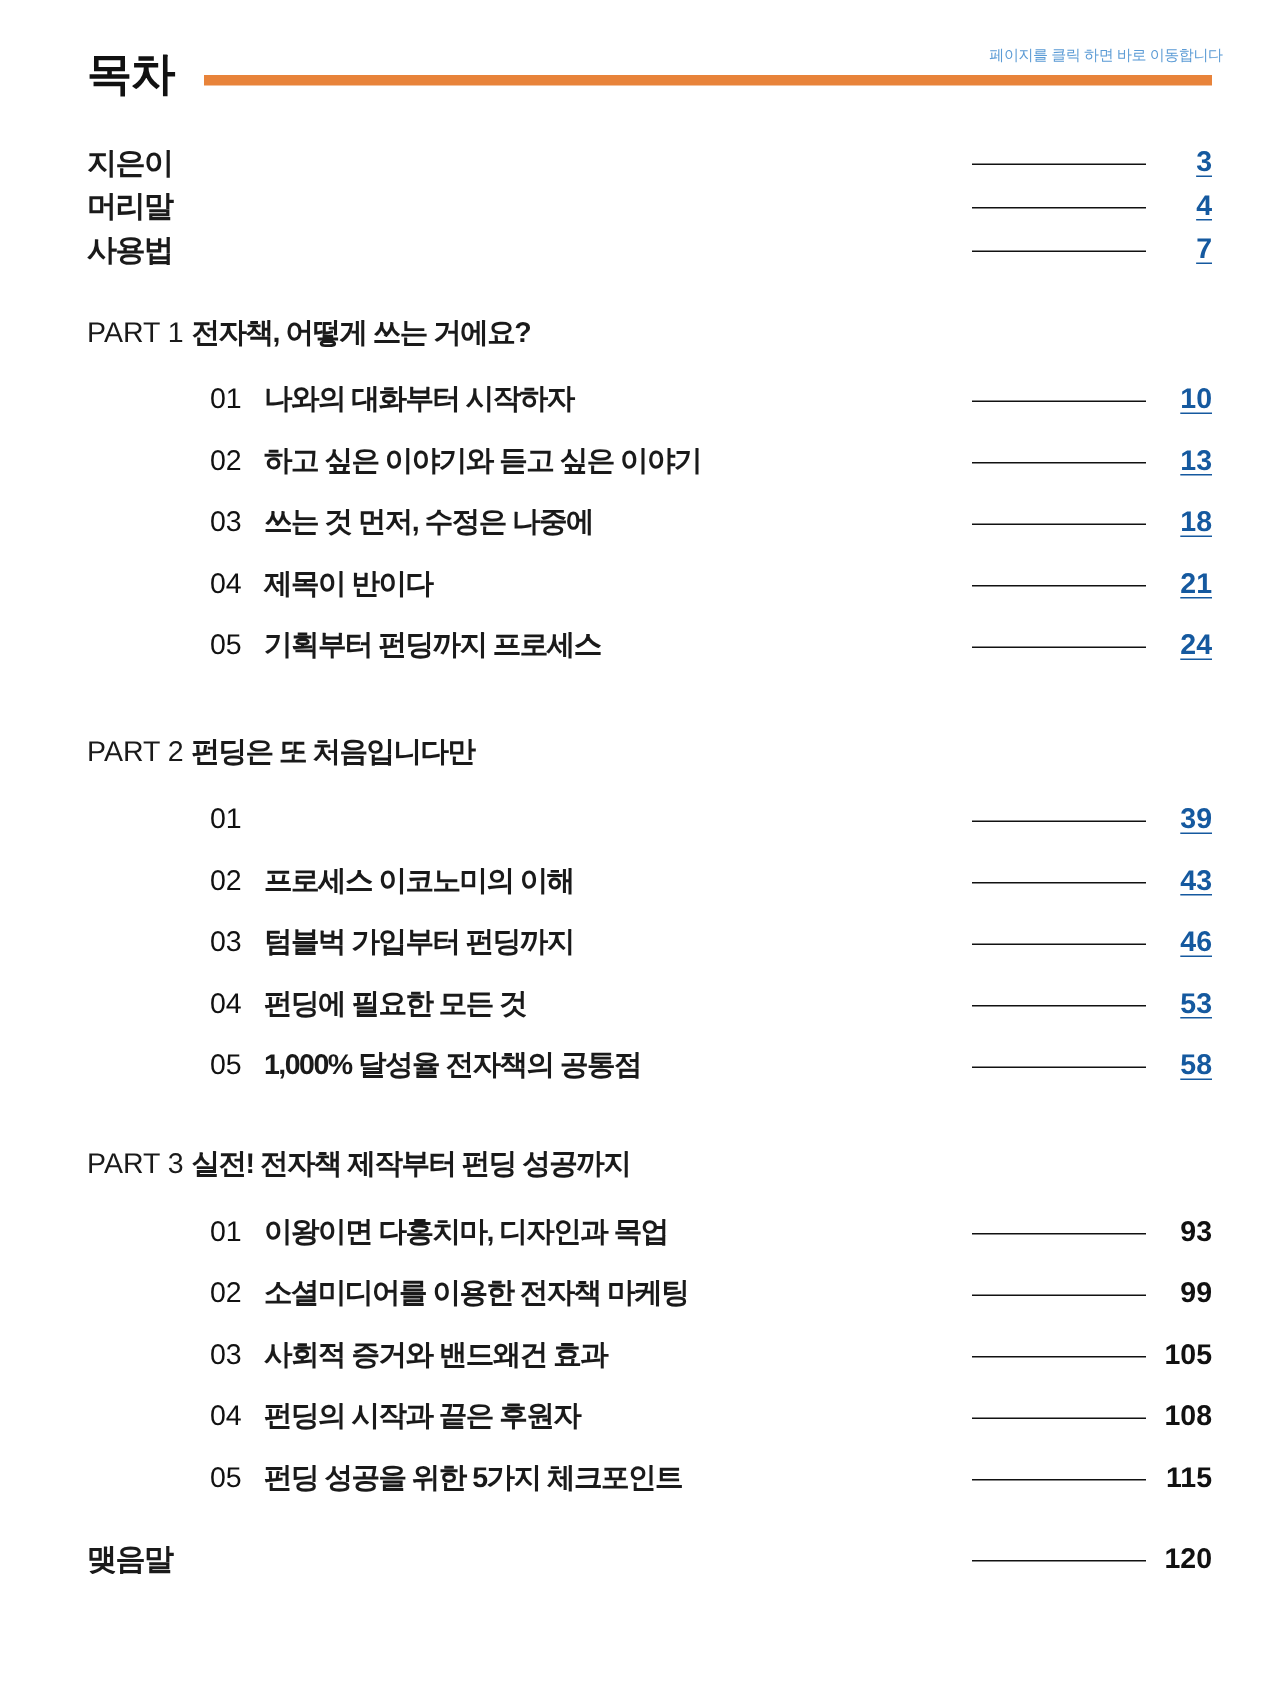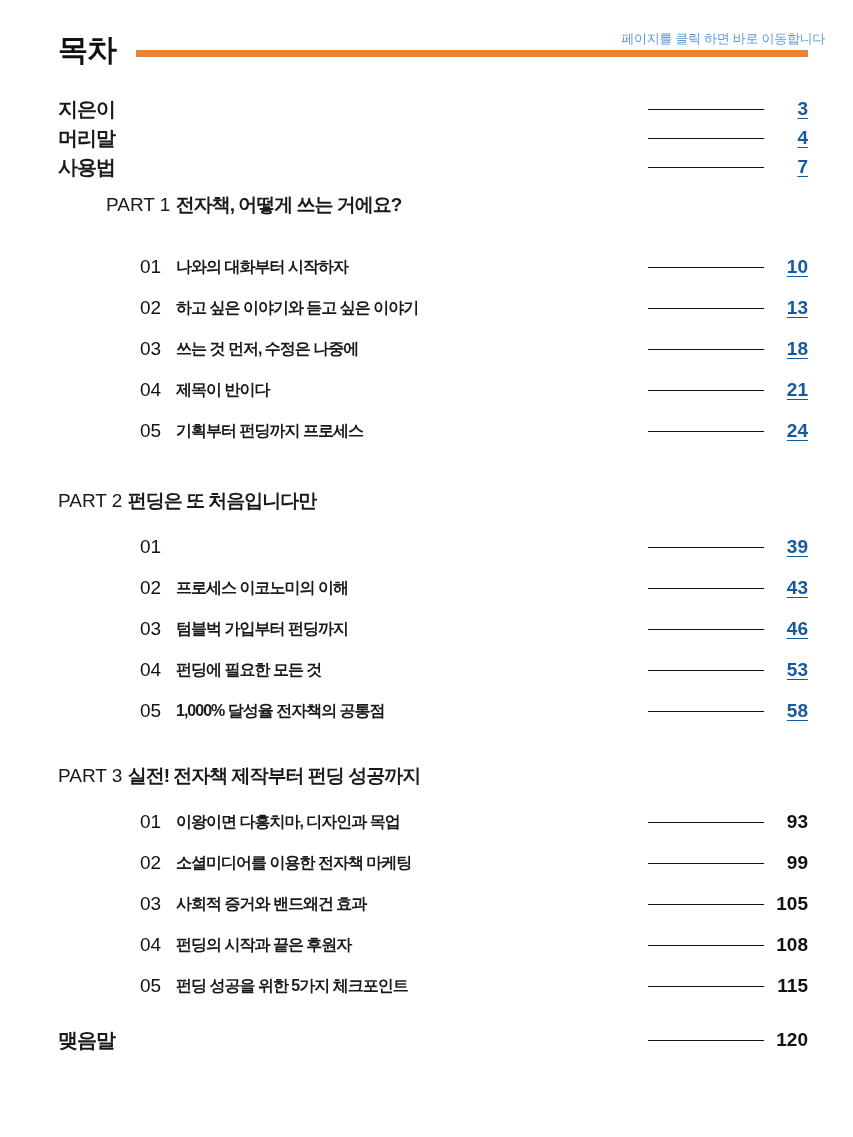--- a/index.html
+++ b/index.html
@@ -8,22 +8,22 @@
     background:#ffffff;
     font-family:"Liberation Sans","DejaVu Sans",sans-serif;
     color:#1a1a1a;
     position:relative;
     overflow:hidden;
   }
   .page{position:relative;width:853px;height:1137px;}
 
   
   .hint{
-    position:absolute;top:30px;right:28px;
-    font-size:13px;color:#5b9bd5;letter-spacing:-0.3px;white-space:nowrap;
+    position:absolute;top:30px;right:38px;
+    font-size:10px;color:#5b9bd5;letter-spacing:-0.3px;white-space:nowrap;
   }
   .title-row{position:absolute;top:28px;left:58px;right:45px;height:46px;}
   .toc-title{
     position:absolute;left:0;top:0;
     font-size:30px;font-weight:bold;letter-spacing:-1px;line-height:44px;color:#111;
   }
   .orange-bar{
     position:absolute;left:78px;right:0;top:22px;height:7px;background:#e8833a;
   }
 
@@ -50,21 +50,21 @@
   .part{position:absolute;left:58px;height:30px;}
   .part .ph-num{font-size:19px;font-weight:normal;letter-spacing:0px;}
   .part .ph-txt{font-size:19px;font-weight:bold;letter-spacing:-1px;}
 
   
   .sub{left:140px;}
   .sub .num{
     position:absolute;left:0;top:0;line-height:28px;
     font-size:19px;font-weight:normal;color:#111;letter-spacing:0px;
   }
-  .sub .lbl{left:36px;font-size:16px;font-weight:bold;letter-spacing:-1px;}
+  .sub .lbl{left:36px;font-size:19px;font-weight:bold;letter-spacing:-1px;}
   .sub .lead{left:508px;right:44px;}
 
   
   .closing .lbl{font-size:20px;font-weight:bold;letter-spacing:-1px;}
   .closing .lead{left:590px;right:44px;}
 
   
   .footer{position:absolute;left:0;right:0;bottom:30px;height:40px;}
   .logo{
     position:absolute;left:666px;top:8px;
@@ -101,21 +101,21 @@
       <div class="row top" style="top: 124px;">
         <span class="lbl">머리말</span>
         <span class="lead"></span>
         <span class="pg link">4</span>
       </div>
       <div class="row top" style="top: 153px;">
         <span class="lbl">사용법</span>
         <span class="lead"></span>
         <span class="pg link">7</span>
       </div>
-      <div class="part" style="top: 192px; margin-left: 48px;"><span class="ph-num">PART 1 </span><span class="ph-txt">전자책, 어떻게 쓰는 거에요?</span></div>
+      <div class="part" style="top: 209px;"><span class="ph-num">PART 1 </span><span class="ph-txt">전자책, 어떻게 쓰는 거에요?</span></div>
       <div class="row sub" style="top: 253px; left: 140px;">
         <span class="num">01</span>
         <span class="lbl">나와의 대화부터 시작하자</span>
         <span class="lead"></span>
         <span class="pg link">10</span>
       </div>
       <div class="row sub" style="top: 294px; left: 140px;">
         <span class="num">02</span>
         <span class="lbl">하고 싶은 이야기와 듣고 싶은 이야기</span>
         <span class="lead"></span>

